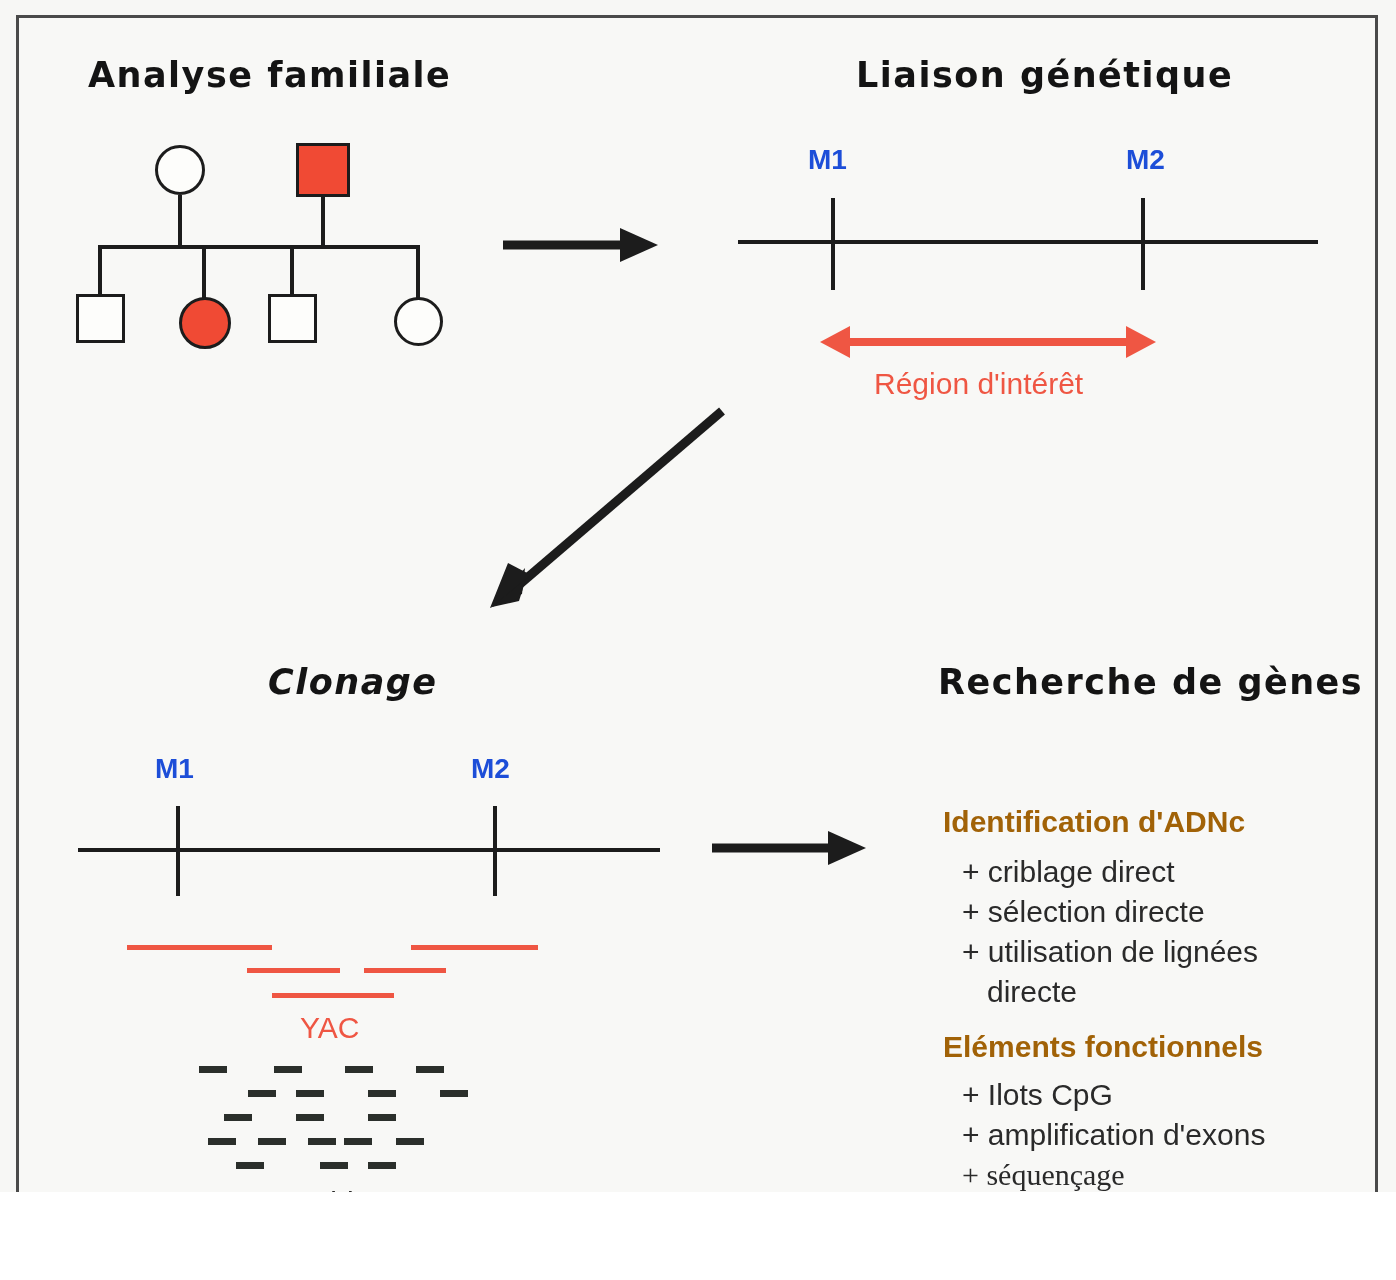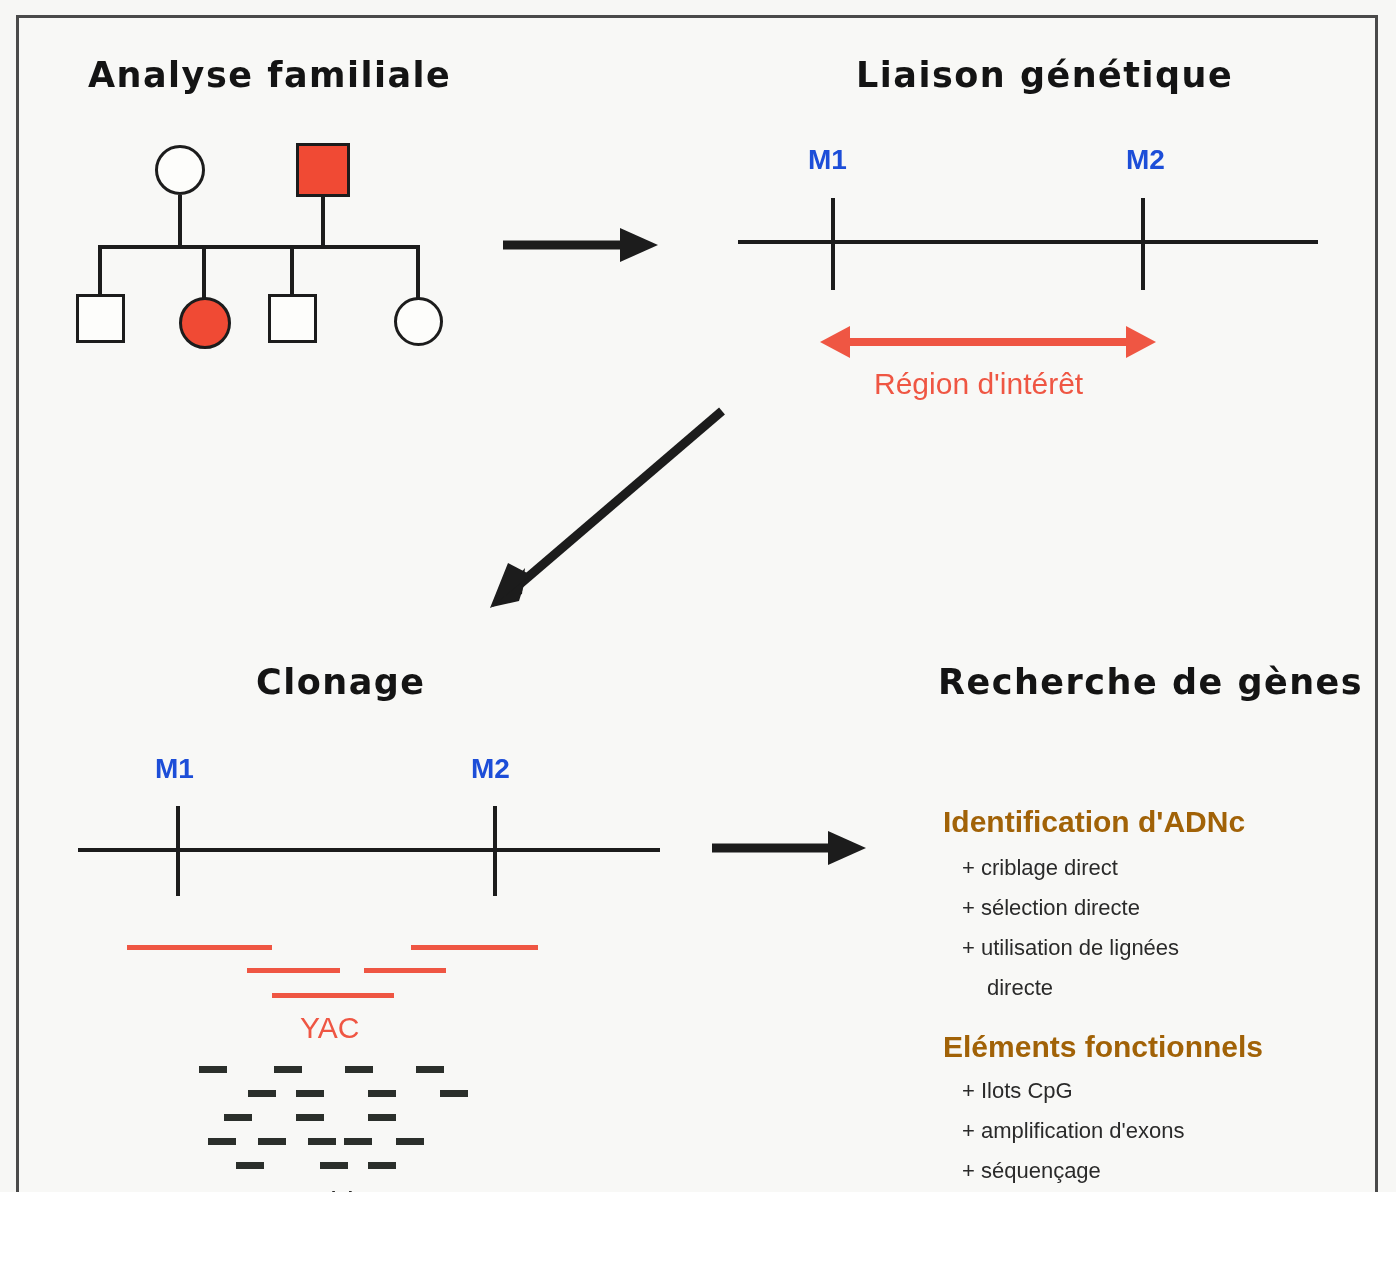--- a/index.html
+++ b/index.html
@@ -63,21 +63,21 @@
     font-family: "Liberation Sans", sans-serif;
     font-weight: bold;
     font-size: 30px;
     color: #a16207;
     white-space: nowrap;
   }
   .list-item {
     position: absolute;
     font-family: "Liberation Sans", sans-serif;
     font-weight: normal;
-    font-size: 22px;
+    font-size: 30px;
     color: #2a2a2a;
     white-space: nowrap;
   }
   
   .ped-line {
     position: absolute;
     background: #1c1c1c;
   }
   .ped-square {
     position: absolute;
@@ -160,21 +160,21 @@
 
   <div class="blk-label" style="left:808px; top:144px;">M1</div>
   <div class="blk-label" style="left:1126px; top:144px;">M2</div>
 
   <div class="map-axis" style="left:738px; top:240px; width:580px;"></div>
   <div class="map-tick" style="left:831px; top:198px; height:92px;"></div>
   <div class="map-tick" style="left:1141px; top:198px; height:92px;"></div>
 
   <div class="red-label" style="left:874px; top:367px;">Région d'intérêt</div>
 
-  <div class="display-title" style="left:256px; top:662px;">Clonage</div>
+  <div class="display-title" style="left:268px; top:662px;font-style:italic;">Clonage</div>
 
   <div class="blk-label" style="left:155px; top:753px;">M1</div>
   <div class="blk-label" style="left:471px; top:753px;">M2</div>
 
   <div class="map-axis" style="left:78px; top:848px; width:582px;"></div>
   <div class="map-tick" style="left:176px; top:806px; height:90px;"></div>
   <div class="map-tick" style="left:493px; top:806px; height:90px;"></div>
 
   <div class="yac-bar" style="left:127px; top:945px; width:145px;"></div>
   <div class="yac-bar" style="left:411px; top:945px; width:127px;"></div>
@@ -214,21 +214,21 @@
 
   <div class="list-head" style="left:943px; top:805px;">Identification d'ADNc</div>
   <div class="list-item" style="left:962px; top:855px;">+ criblage direct</div>
   <div class="list-item" style="left:962px; top:935px;">+ utilisation de lignées</div>
   <div class="list-item" style="left:962px; top:895px;">+ sélection directe</div>
   <div class="list-item" style="left:987px; top:975px;">directe</div>
 
   <div class="list-head" style="left:943px; top:1030px;">Eléments fonctionnels</div>
   <div class="list-item" style="left:962px; top:1078px;">+ Ilots CpG</div>
   <div class="list-item" style="left:962px; top:1118px;">+ amplification d'exons</div>
-  <div class="list-item" style="left:962px; top:1158px;">+ séquençage</div>
+  <div class="list-item" style="left:962px; top:1158px;font-family:Liberation Serif, serif;">+ séquençage</div>
 
   <svg class="overlay" viewBox="0 0 1396 1280">
 
     <g>
       <line x1="503" y1="245" x2="622" y2="245" stroke="#1c1c1c" stroke-width="9"></line>
       <polygon points="620,228 658,245 620,262" fill="#1c1c1c"></polygon>
     </g>
 
     <g>
       <line x1="722" y1="411" x2="513" y2="590" stroke="#1c1c1c" stroke-width="9"></line>

